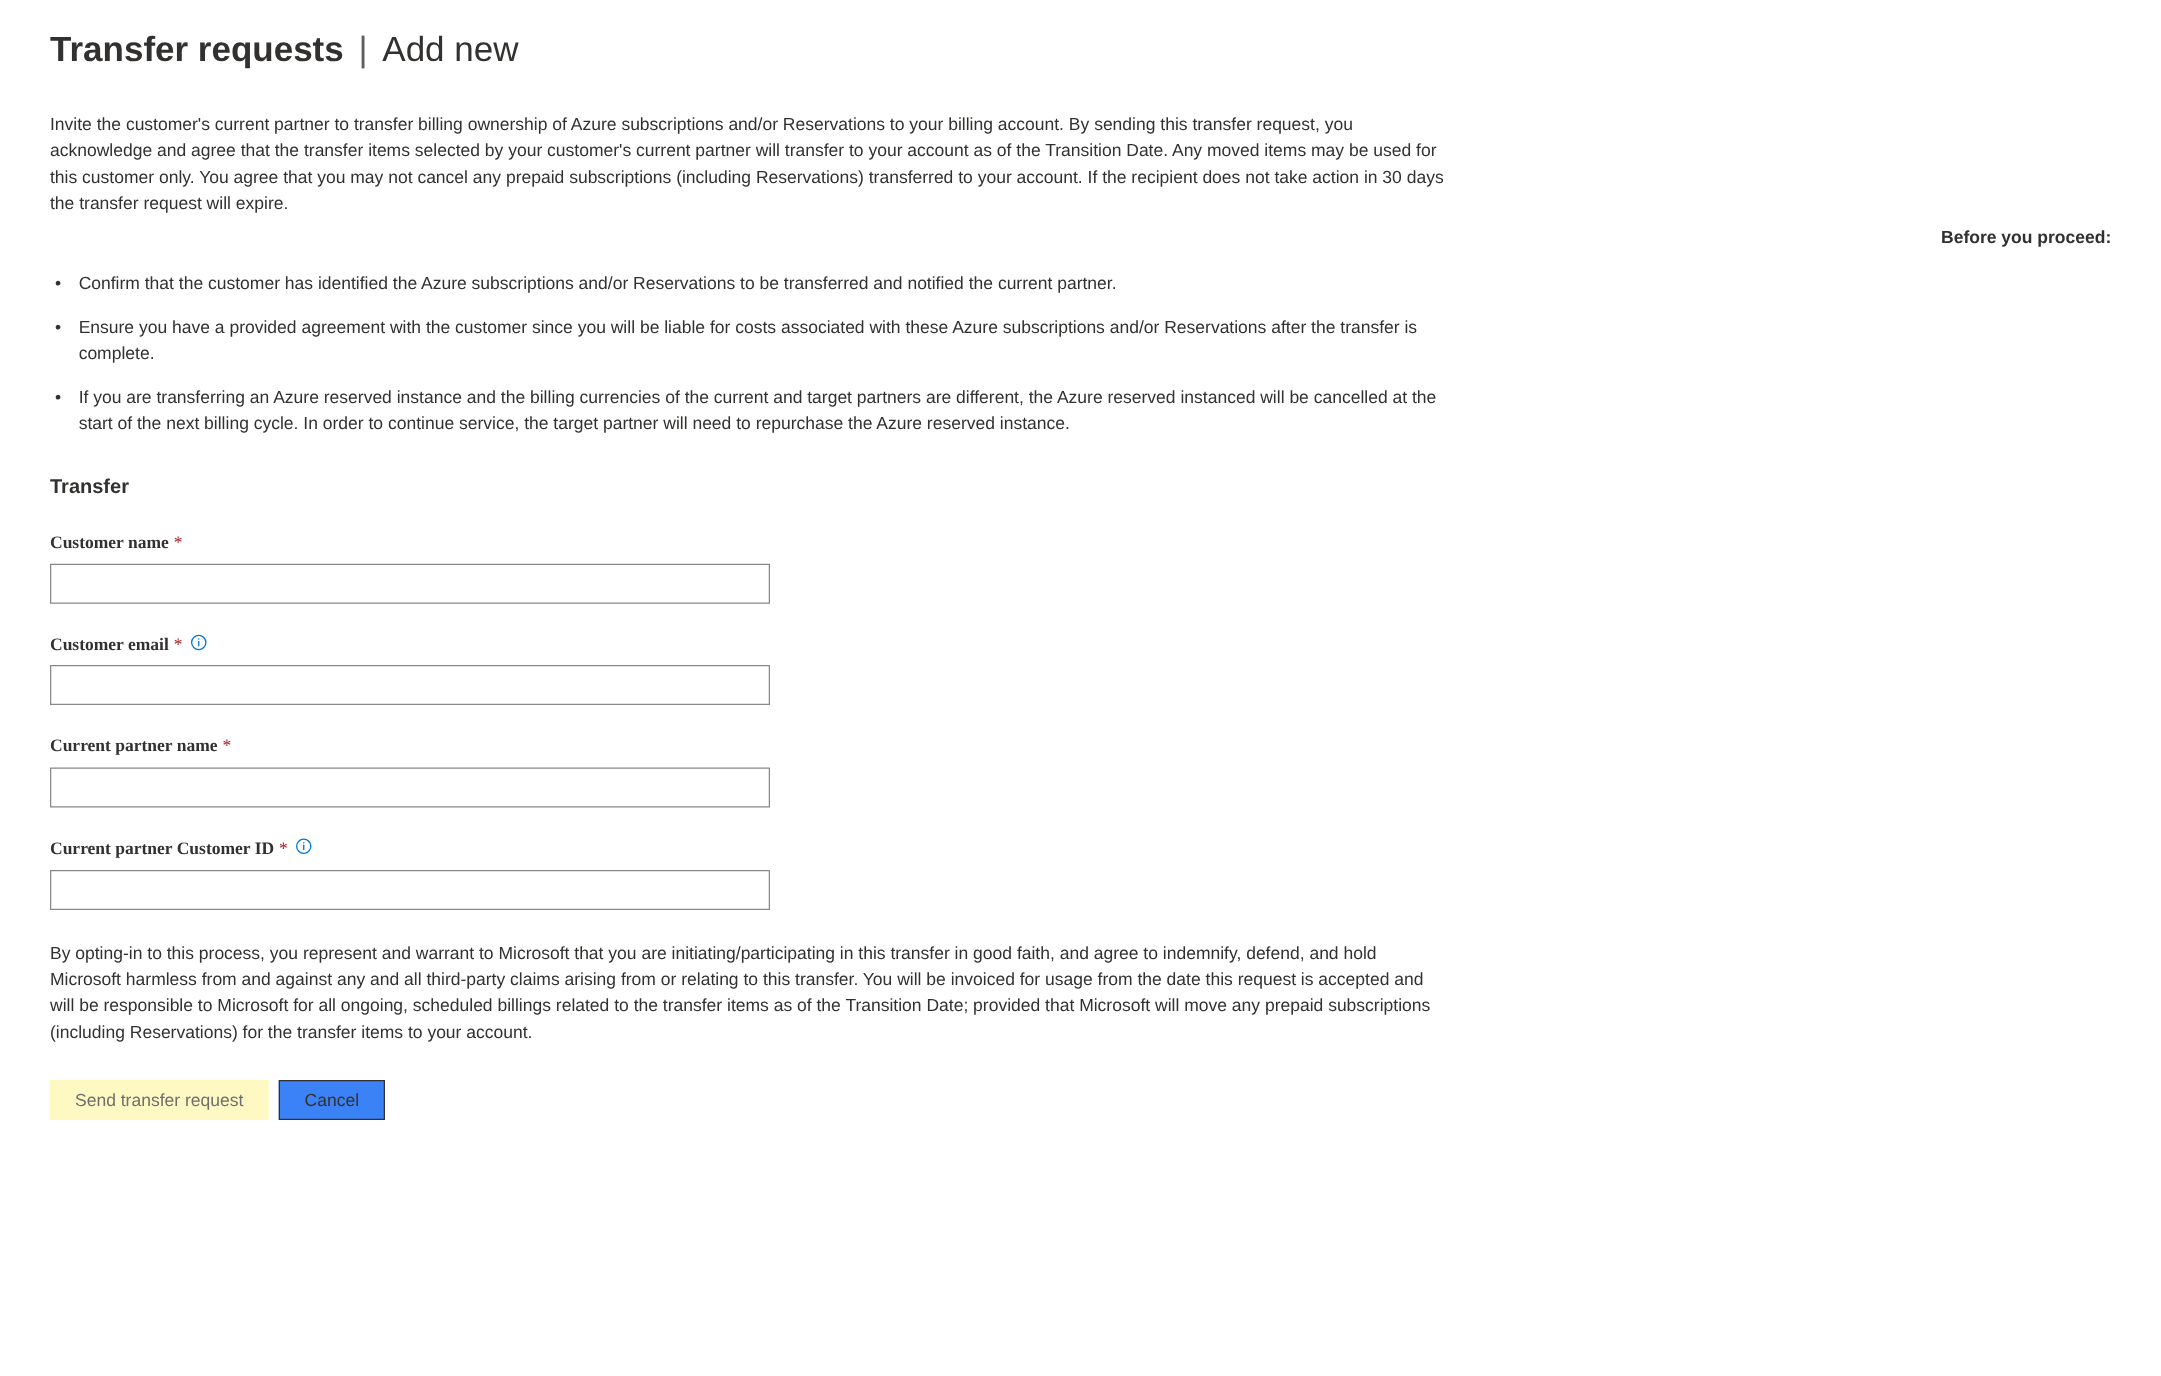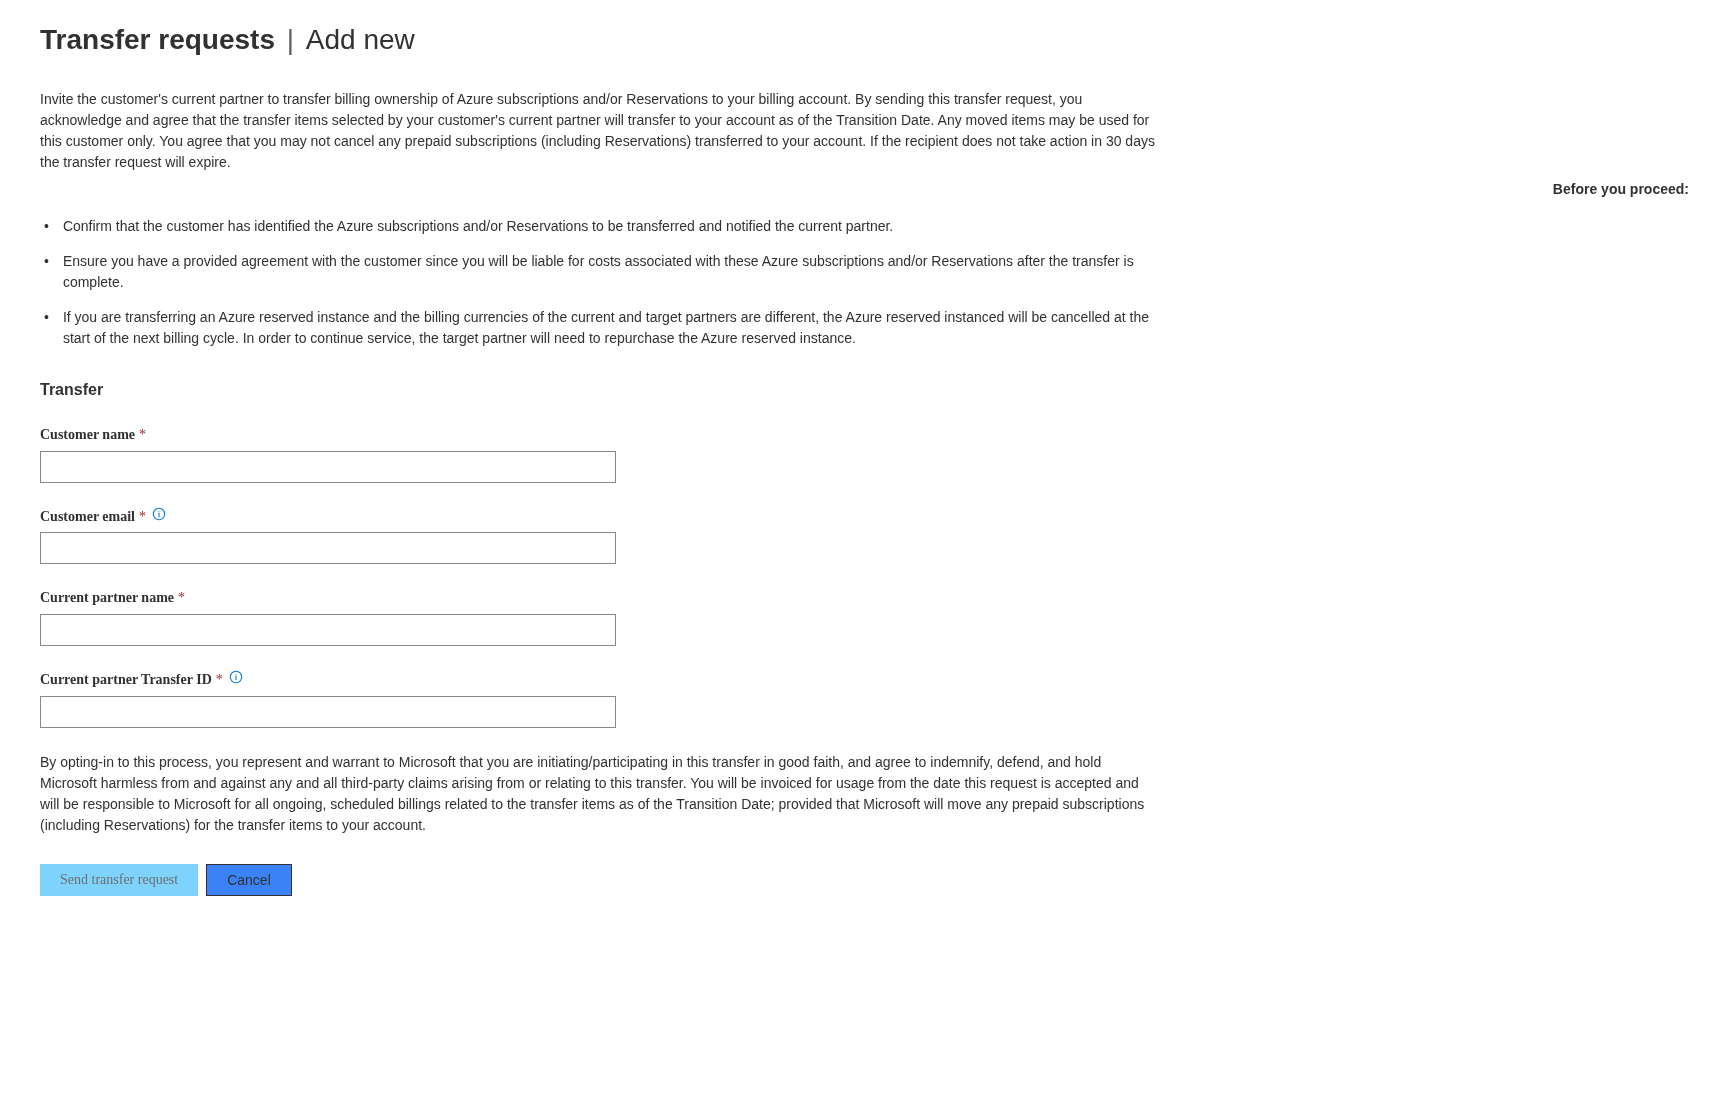--- a/index.html
+++ b/index.html
@@ -124,25 +124,24 @@
       padding: 0 20px;
       font-size: 14px;
       font-family: inherit;
       cursor: pointer;
       border: 1px solid transparent;
       display: inline-flex;
       align-items: center;
       justify-content: center;
     }
     .btn-primary-disabled {
-      background: #7dd3fc;
+      background: #fef9c3;
       color: #6e6e6e;
       border: none;
       cursor: default;
-      font-family: Liberation Serif, serif;
     }
     .btn-secondary {
       background: #3b82f6;
       color: #323130;
       border: 1px solid #323130;
     }
   </style>
 </head>
 <body>
 
@@ -196,21 +195,21 @@
 <div class="form-field">
   <div class="field-label-row">
     <span class="field-label">Current partner name</span>
     <span class="required-asterisk">*</span>
   </div>
   <input type="text" class="text-input" value="" style="">
 </div>
 
 <div class="form-field">
   <div class="field-label-row">
-    <span class="field-label">Current partner Transfer ID</span>
+    <span class="field-label">Current partner Customer ID</span>
     <span class="required-asterisk">*</span>
     <span class="info-icon">
       <svg viewBox="0 0 16 16" fill="none" stroke="#0078d4" stroke-width="1.2">
         <circle cx="8" cy="8" r="6.5"></circle>
         <line x1="8" y1="7" x2="8" y2="11" stroke-linecap="round"></line>
         <circle cx="8" cy="4.8" r="0.6" fill="#0078d4" stroke="none"></circle>
       </svg>
     </span>
   </div>
   <input type="text" class="text-input" value="" style="">

